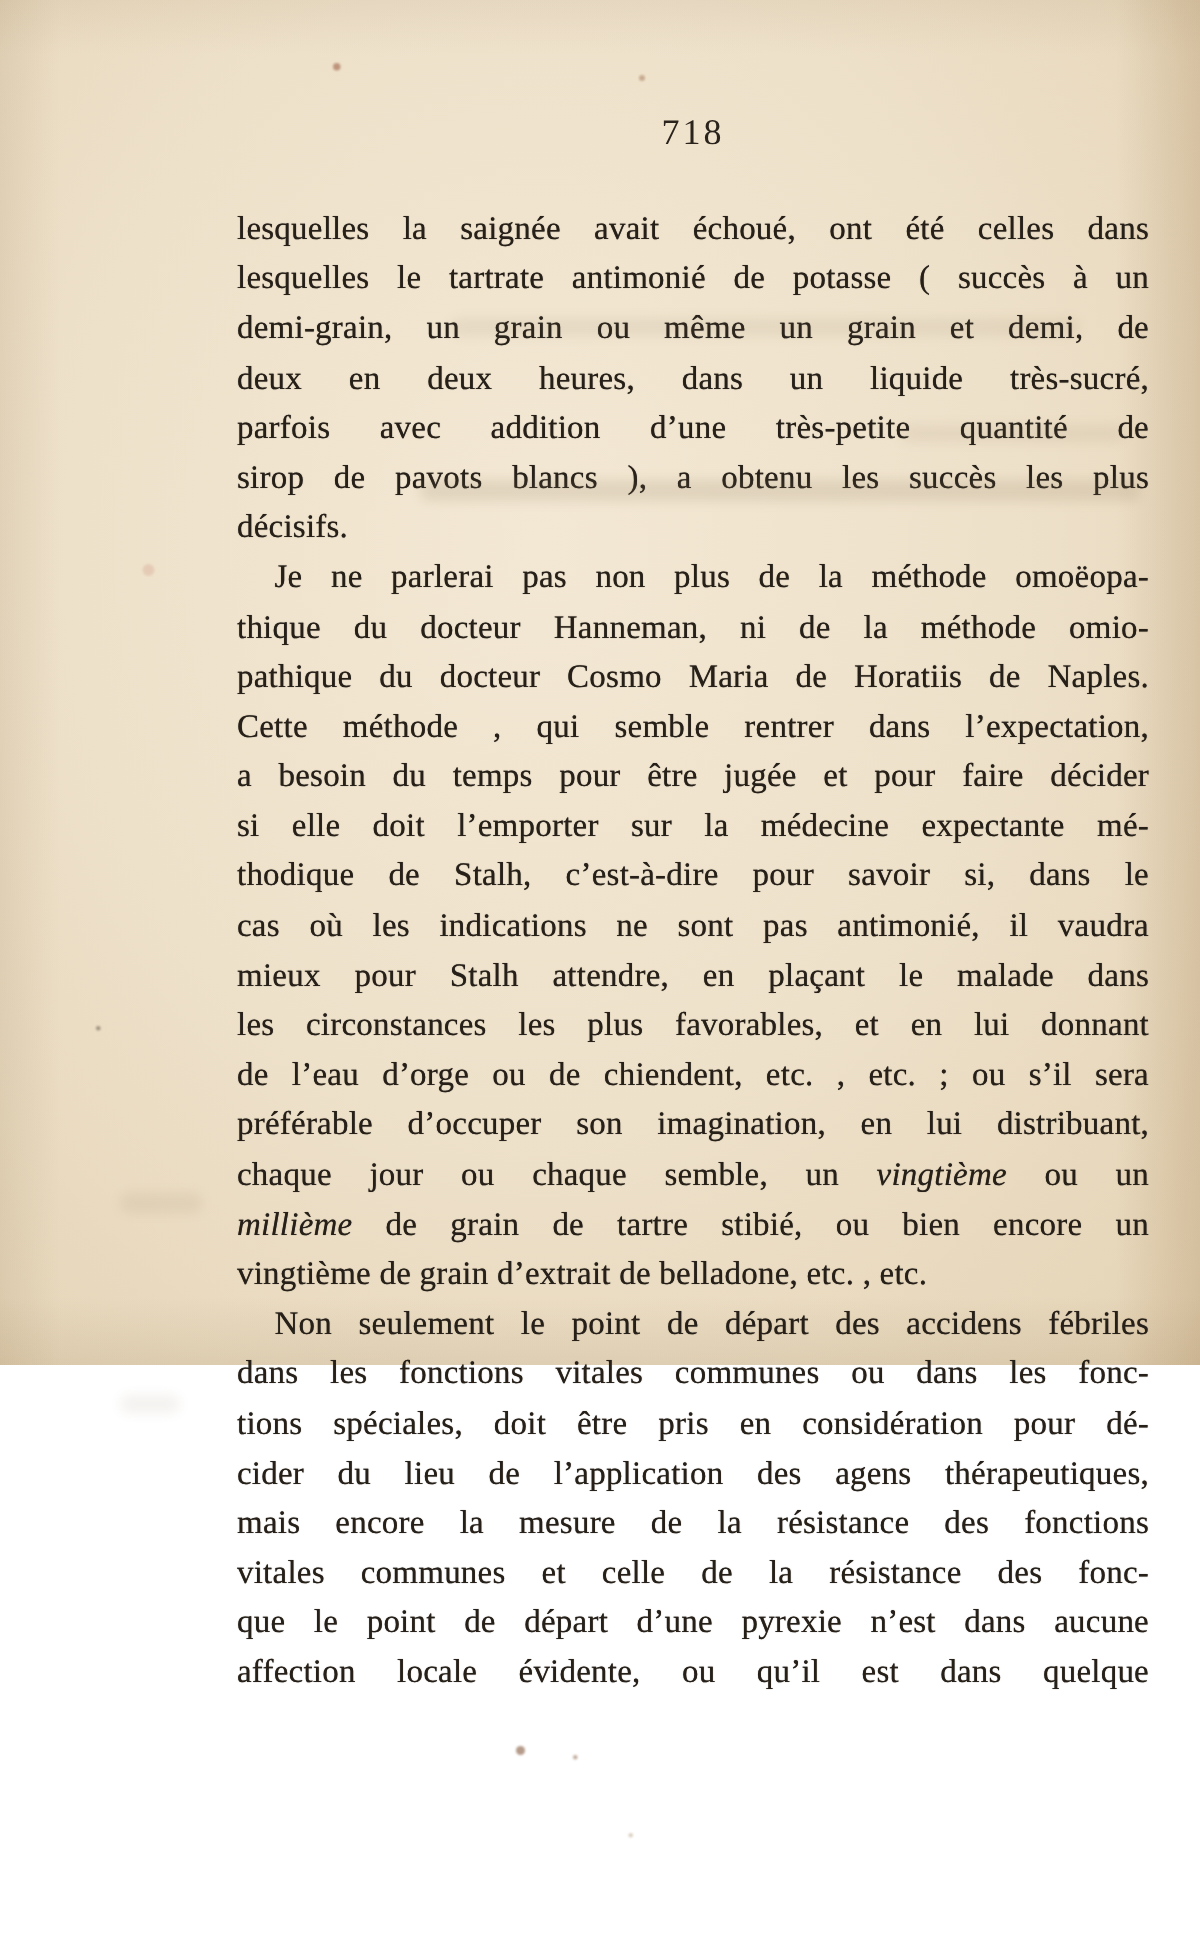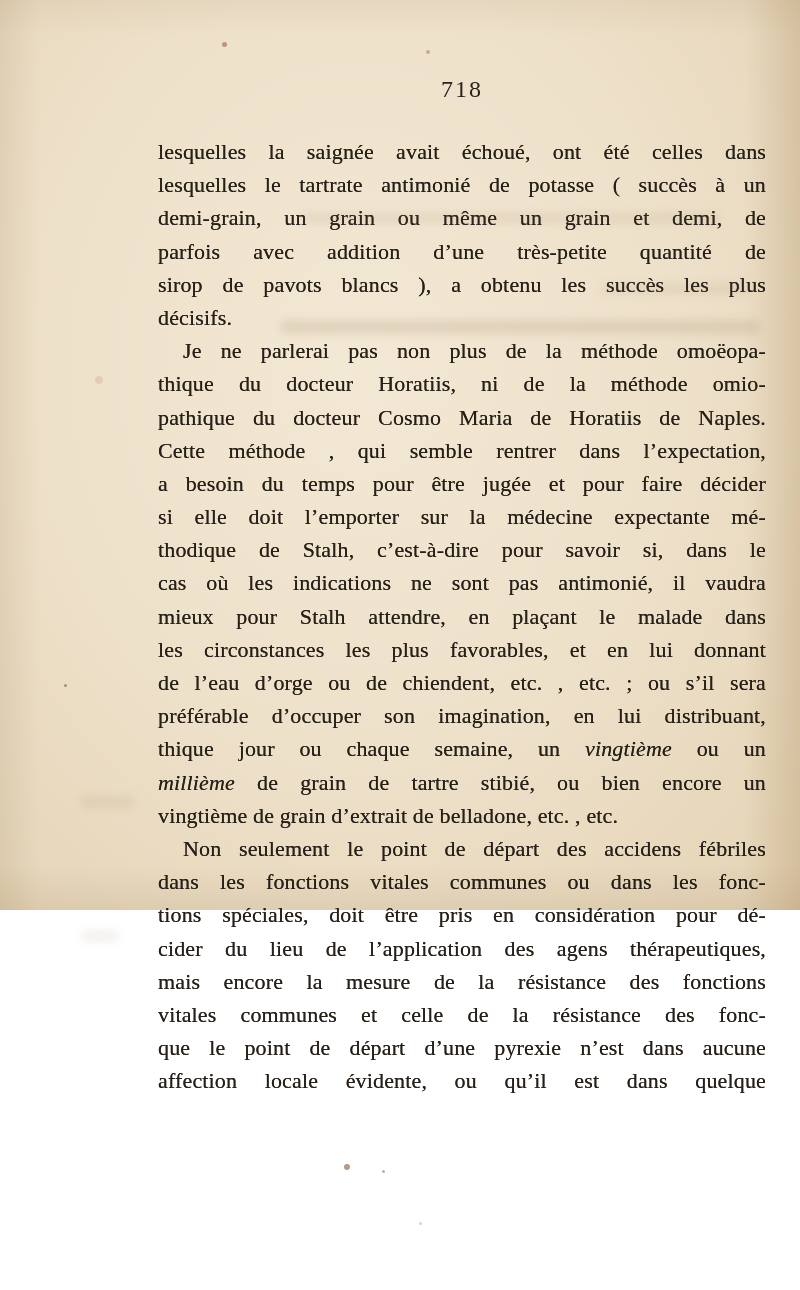--- a/index.html
+++ b/index.html
@@ -41,36 +41,37 @@
 </style>
 </head>
 <body>
 
 <div class="page">
   <div class="folio">718</div>
   <div class="text-block">
       <div class="line"><span>lesquelles la saignée avait échoué, ont été celles dans</span></div>
       <div class="line"><span>lesquelles le tartrate antimonié de potasse ( succès à un</span></div>
       <div class="line"><span>demi-grain, un grain ou même un grain et demi, de</span></div>
+      <div class="line"><span>deux en deux heures, dans un liquide très-sucré,</span></div>
       <div class="line"><span>parfois avec addition d’une très-petite quantité de</span></div>
       <div class="line"><span>sirop de pavots blancs ), a obtenu les succès les plus</span></div>
       <div class="line nojust"><span>décisifs.</span></div>
       <div class="line indent"><span>Je ne parlerai pas non plus de la méthode omoëopa-</span></div>
-      <div class="line"><span>thique du docteur Horatiis, ni de la méthode omio-</span></div>
+      <div class="line"><span>thique du docteur Hanneman, ni de la méthode omio-</span></div>
       <div class="line"><span>pathique du docteur Cosmo Maria de Horatiis de Naples.</span></div>
       <div class="line"><span>Cette méthode , qui semble rentrer dans l’expectation,</span></div>
       <div class="line"><span>a besoin du temps pour être jugée et pour faire décider</span></div>
       <div class="line"><span>si elle doit l’emporter sur la médecine expectante mé-</span></div>
       <div class="line"><span>thodique de Stalh, c’est-à-dire pour savoir si, dans le</span></div>
       <div class="line"><span>cas où les indications ne sont pas antimonié, il vaudra</span></div>
       <div class="line"><span>mieux pour Stalh attendre, en plaçant le malade dans</span></div>
       <div class="line"><span>les circonstances les plus favorables, et en lui donnant</span></div>
       <div class="line"><span>de l’eau d’orge ou de chiendent, etc. , etc. ; ou s’il sera</span></div>
       <div class="line"><span>préférable d’occuper son imagination, en lui distribuant,</span></div>
-      <div class="line"><span>thique jour ou chaque semaine, un </span><i>vingtième</i><span> ou un</span></div>
+      <div class="line"><span>chaque jour ou chaque semble, un </span><i>vingtième</i><span> ou un</span></div>
       <div class="line"><span></span><i>millième</i><span> de grain de tartre stibié, ou bien encore un</span></div>
       <div class="line nojust"><span>vingtième de grain d’extrait de belladone, etc. , etc.</span></div>
       <div class="line indent"><span>Non seulement le point de départ des accidens fébriles</span></div>
       <div class="line"><span>dans les fonctions vitales communes ou dans les fonc-</span></div>
       <div class="line"><span>tions spéciales, doit être pris en considération pour dé-</span></div>
       <div class="line"><span>cider du lieu de l’application des agens thérapeutiques,</span></div>
       <div class="line"><span>mais encore la mesure de la résistance des fonctions</span></div>
       <div class="line"><span>vitales communes et celle de la résistance des fonc-</span></div>
       <div class="line"><span>que le point de départ d’une pyrexie n’est dans aucune</span></div>
       <div class="line"><span>affection locale évidente, ou qu’il est dans quelque</span></div>

